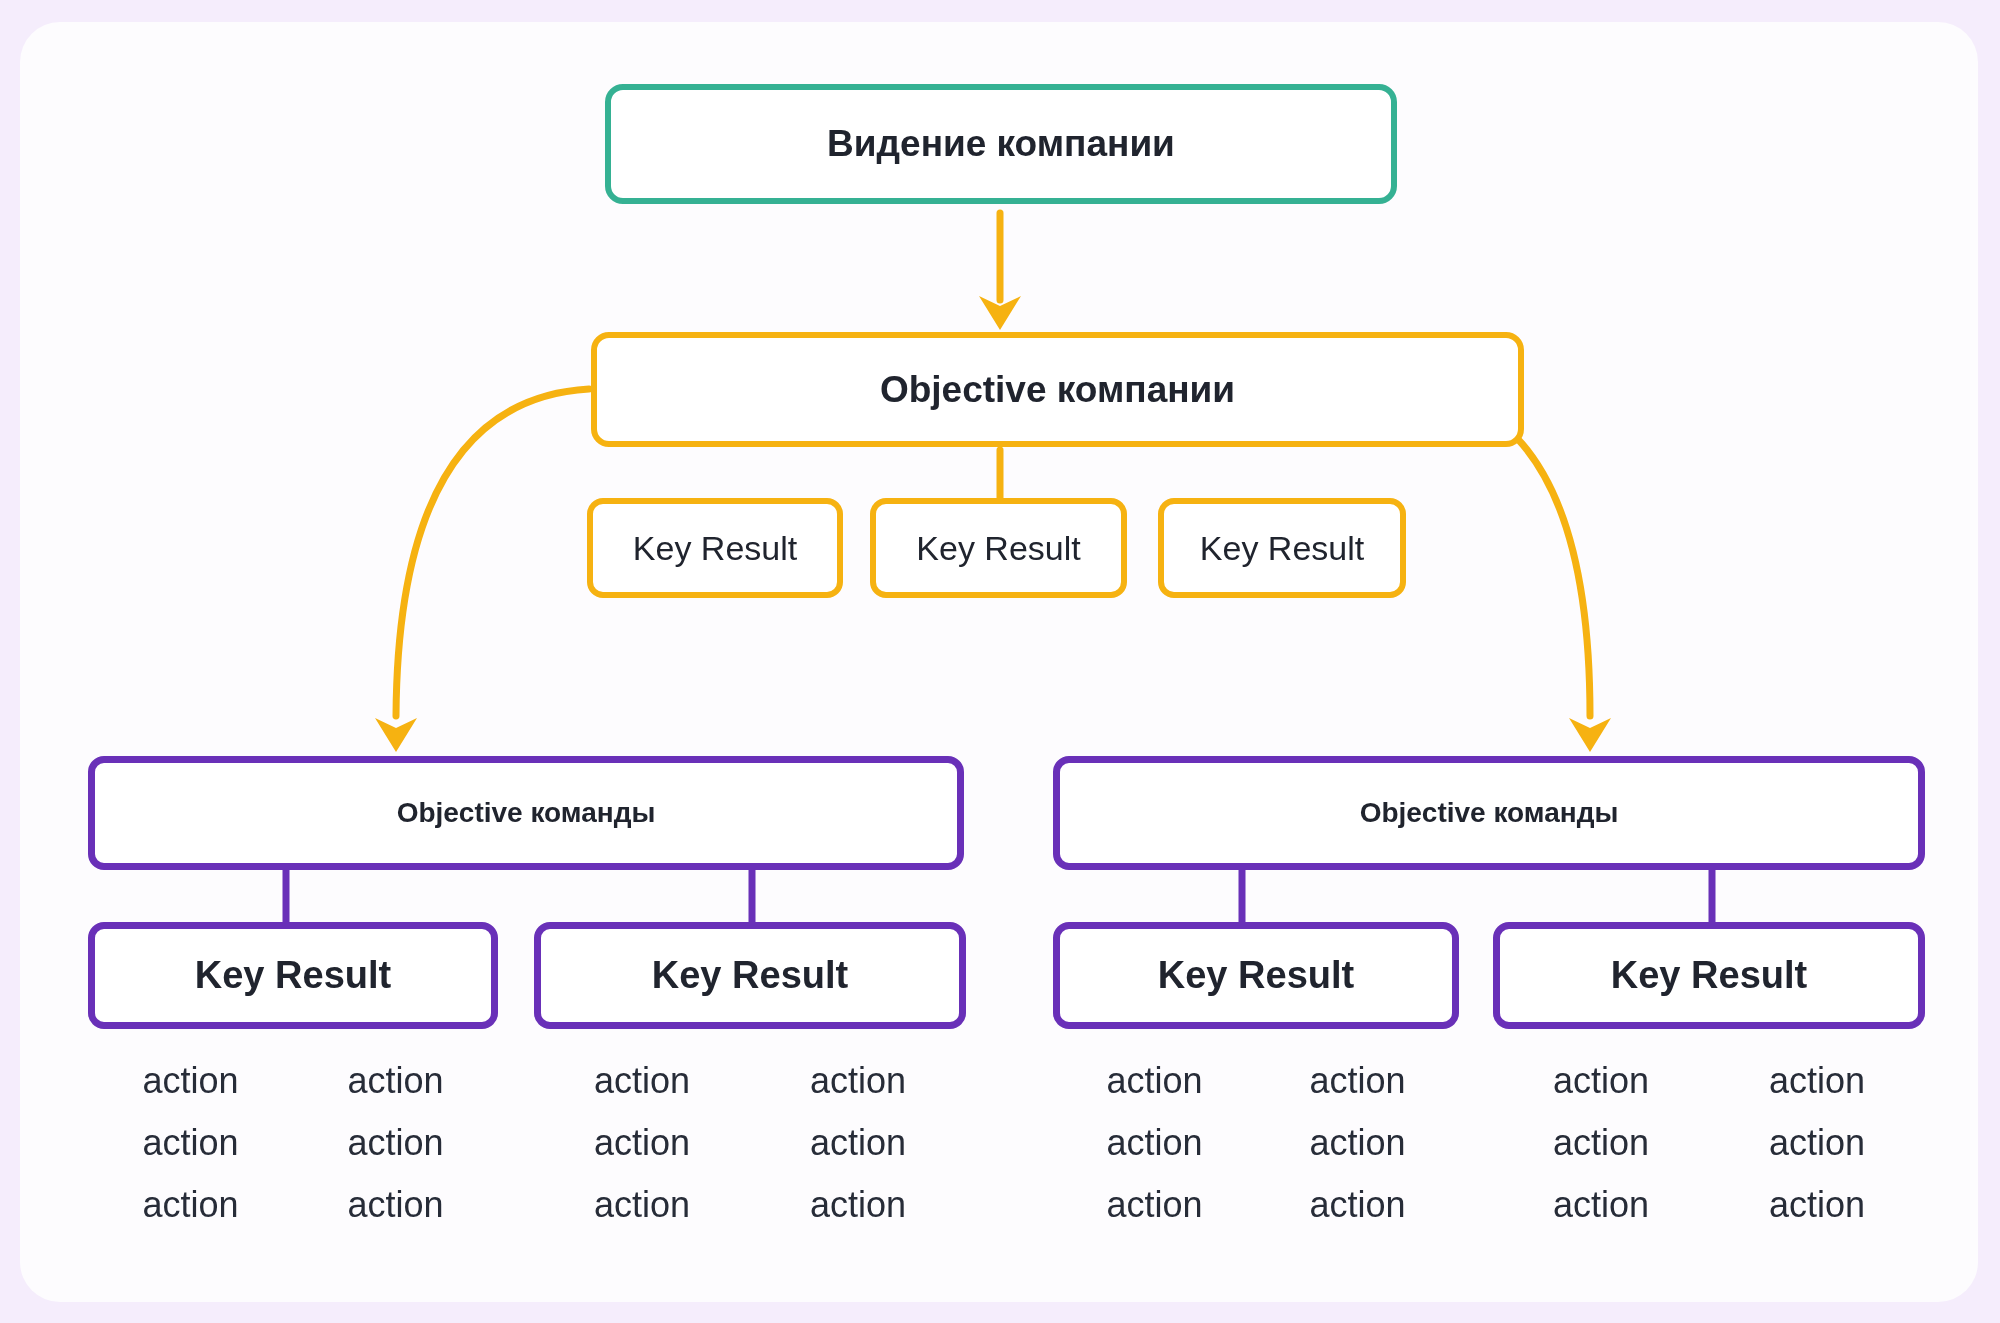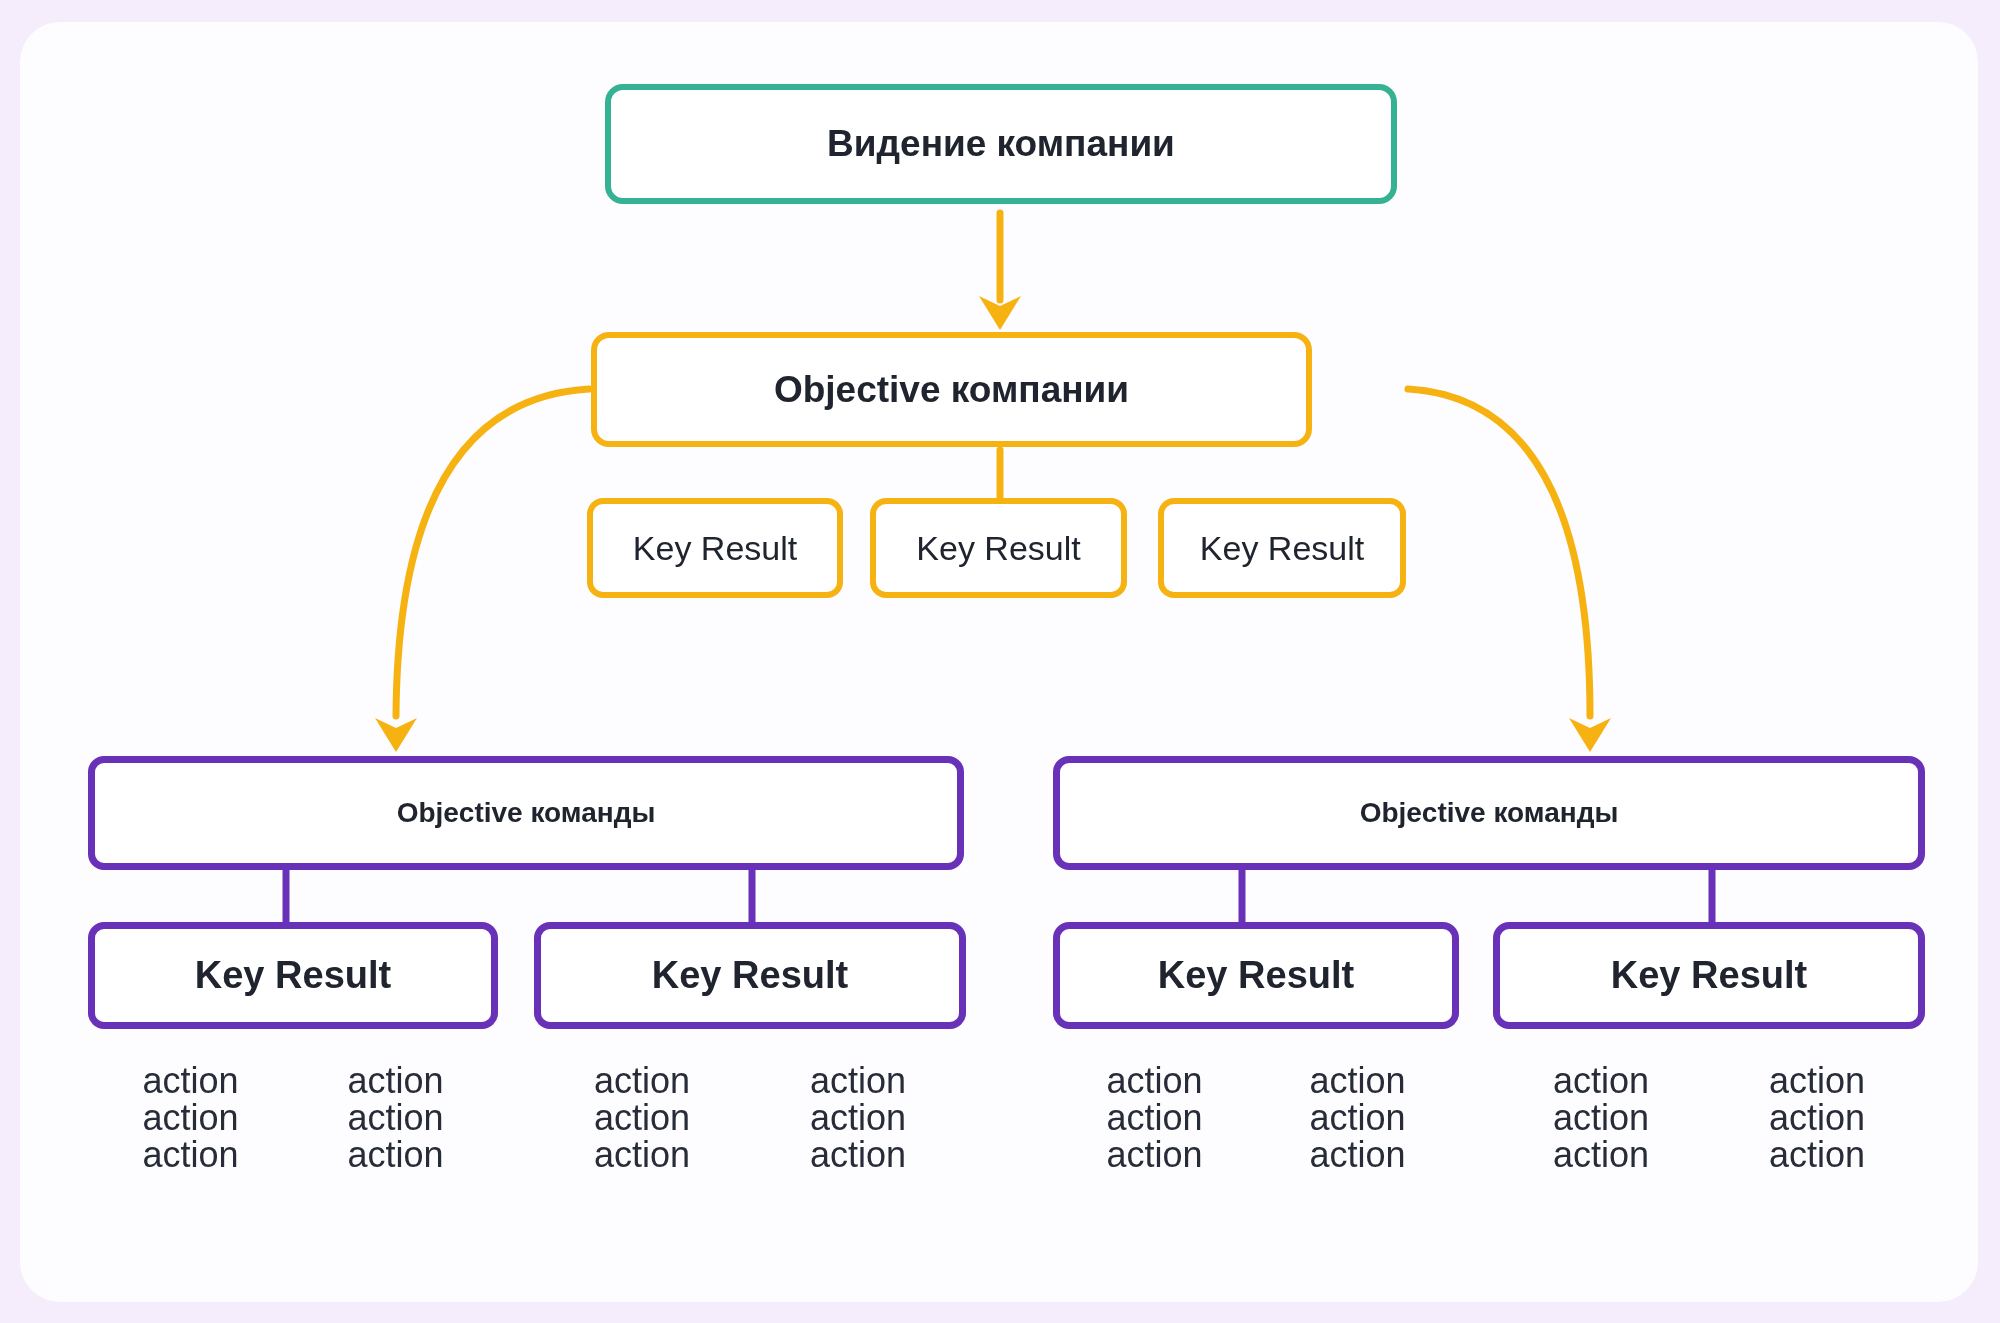--- a/index.html
+++ b/index.html
@@ -33,21 +33,21 @@
     color: #20242e;
     box-sizing: border-box;
     text-align: center;
   }
   .node-vision {
     left: 605px; top: 84px; width: 792px; height: 120px;
     border: 6px solid #35b193; border-radius: 18px;
     font-size: 37px; font-weight: 700;
   }
   .node-company-objective {
-    left: 591px; top: 332px; width: 721px; height: 115px;
+    left: 591px; top: 332px; width: 933px; height: 115px;
     border: 6px solid #f6b211; border-radius: 18px;
     font-size: 37px; font-weight: 600;
   }
   .node-kr-yellow {
     top: 498px; height: 100px;
     border: 6px solid #f6b211; border-radius: 16px;
     font-size: 34px; font-weight: 500;
   }
   .kr-y-0 { left: 587px;  width: 256px; }
   .kr-y-1 { left: 870px;  width: 257px; }
@@ -66,20 +66,21 @@
   }
   .kr-p-00 { left: 88px;   width: 410px; }
   .kr-p-01 { left: 534px;  width: 432px; }
   .kr-p-10 { left: 1053px; width: 406px; }
   .kr-p-11 { left: 1493px; width: 432px; }
   .actions {
     position: absolute;
     top: 1062px;
     display: grid;
     grid-template-columns: 1fr 1fr;
+    row-gap: 25px;
     color: #272c38;
     font-size: 36px;
     line-height: 37px;
     font-weight: 400;
   }
   .act-00 { left: 88px;   width: 410px; }
   .act-01 { left: 534px;  width: 432px; }
   .act-10 { left: 1053px; width: 406px; }
   .act-11 { left: 1493px; width: 432px; }
   .actions span { text-align: center; }

